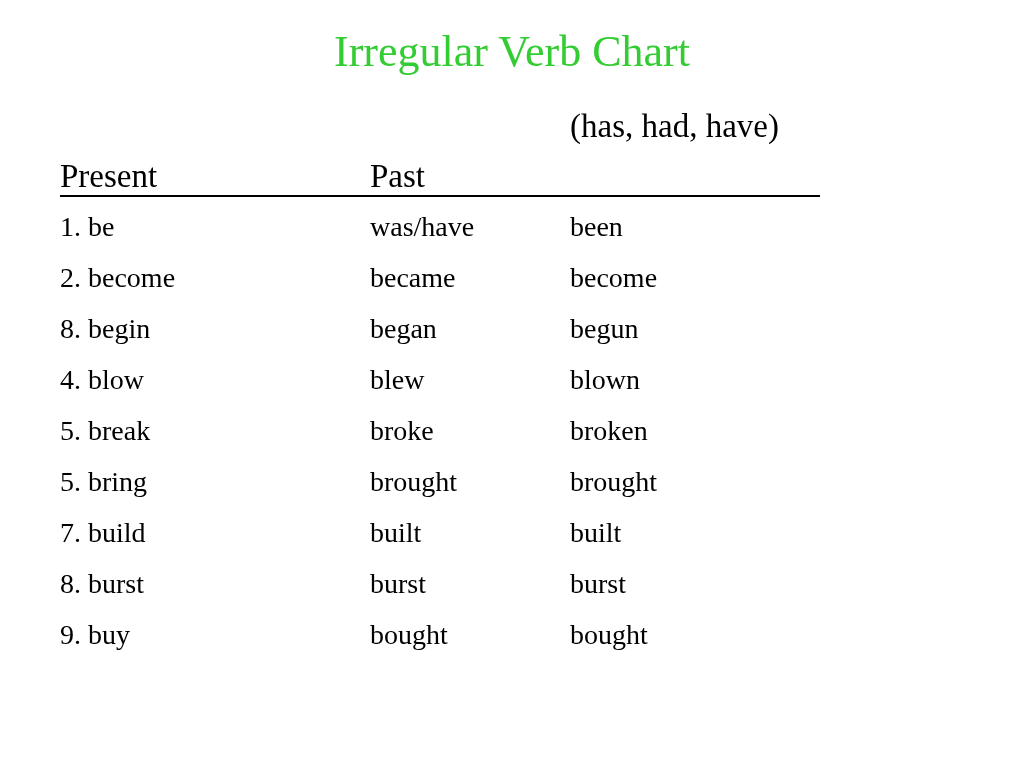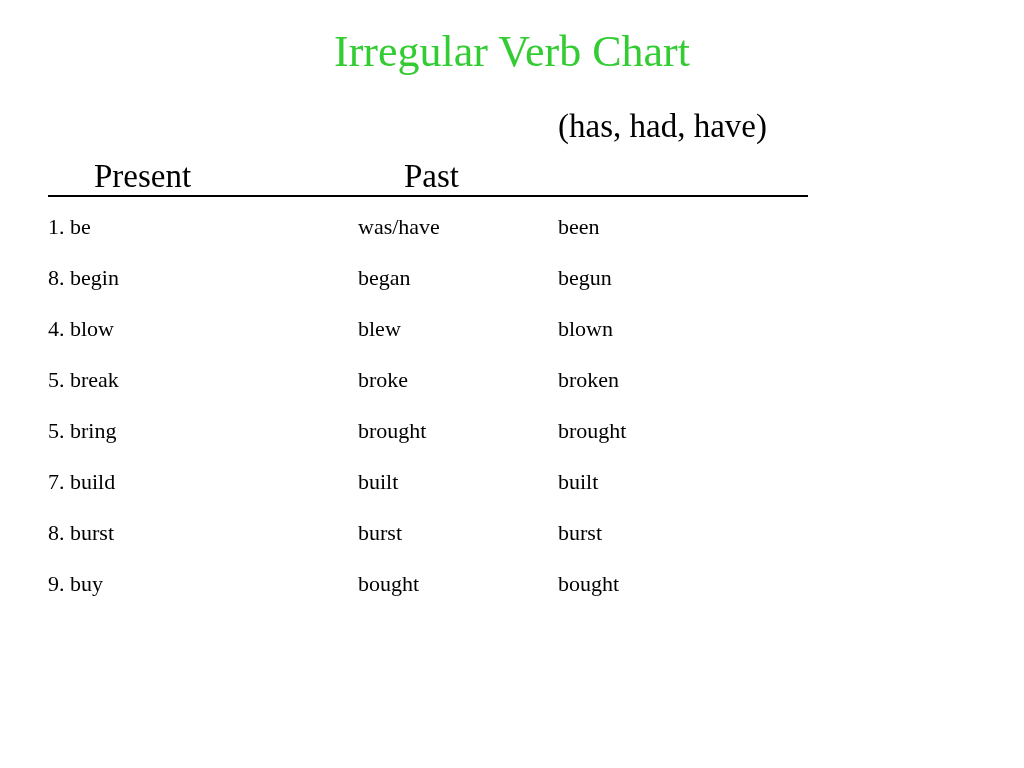--- a/index.html
+++ b/index.html
@@ -37,34 +37,34 @@
     line-height: 52px;
     color: #33cc33;
     font-weight: normal;
     letter-spacing: 0px;
     white-space: nowrap;
   }
 
   
   #chart {
     position: absolute;
-    left: 48px;
+    left: 60px;
     top: 106px;
     width: 900px;
     text-align: center;
   }
 
   .row {
     position: relative;
     height: 51px;
   }
 
   .cell {
     position: absolute;
-    font-size: 22px;
+    font-size: 28px;
     line-height: 40px;
     white-space: nowrap;
     top: 0;
   }
   .c1 { left: 0px;   }
   .c2 { left: 310px; }
   .c3 { left: 510px; }
 
   
   #aux-row {
@@ -89,21 +89,20 @@
     position: absolute;
     left: 0px;
     top: 39px;
     width: 760px;
     height: 2px;
     background: #000000;
   }
   #header-row .cell {
     font-size: 33px;
     line-height: 40px;
-    margin-left: 46px;
   }
 </style>
 </head>
 <body>
 
 <div id="slide">
 
   <div id="title">Irregular Verb Chart</div>
 
   <div id="chart">
@@ -116,20 +115,25 @@
       <div class="cell c1">Present</div>
       <div class="cell c2">Past</div>
       <div id="header-rule"></div>
     </div>
 
     <div id="rows-container">
         <div class="row">
           <div class="cell c1">1. be</div>
           <div class="cell c2">was/have</div>
           <div class="cell c3">been</div>
+        </div>
+        <div class="row">
+          <div class="cell c1">2. become</div>
+          <div class="cell c2">became</div>
+          <div class="cell c3">become</div>
         </div>
         <div class="row">
           <div class="cell c1">8. begin</div>
           <div class="cell c2">began</div>
           <div class="cell c3">begun</div>
         </div>
         <div class="row">
           <div class="cell c1">4. blow</div>
           <div class="cell c2">blew</div>
           <div class="cell c3">blown</div>

